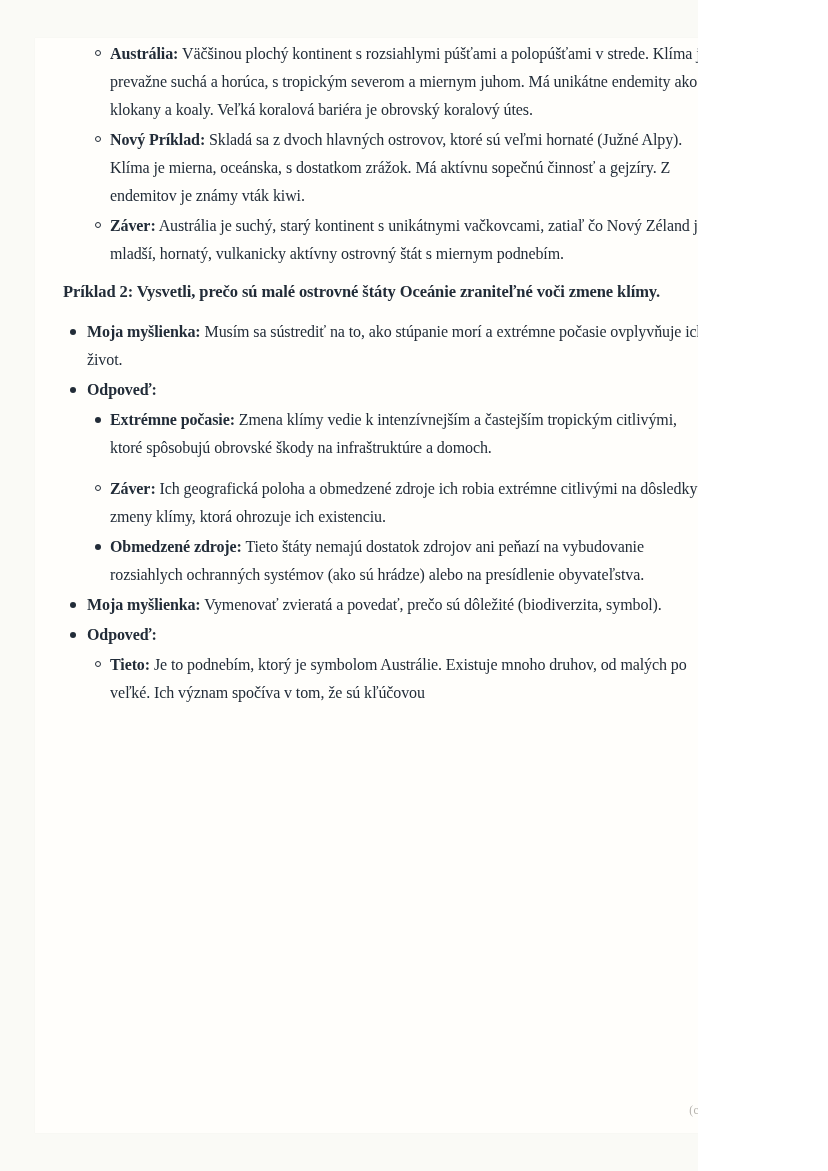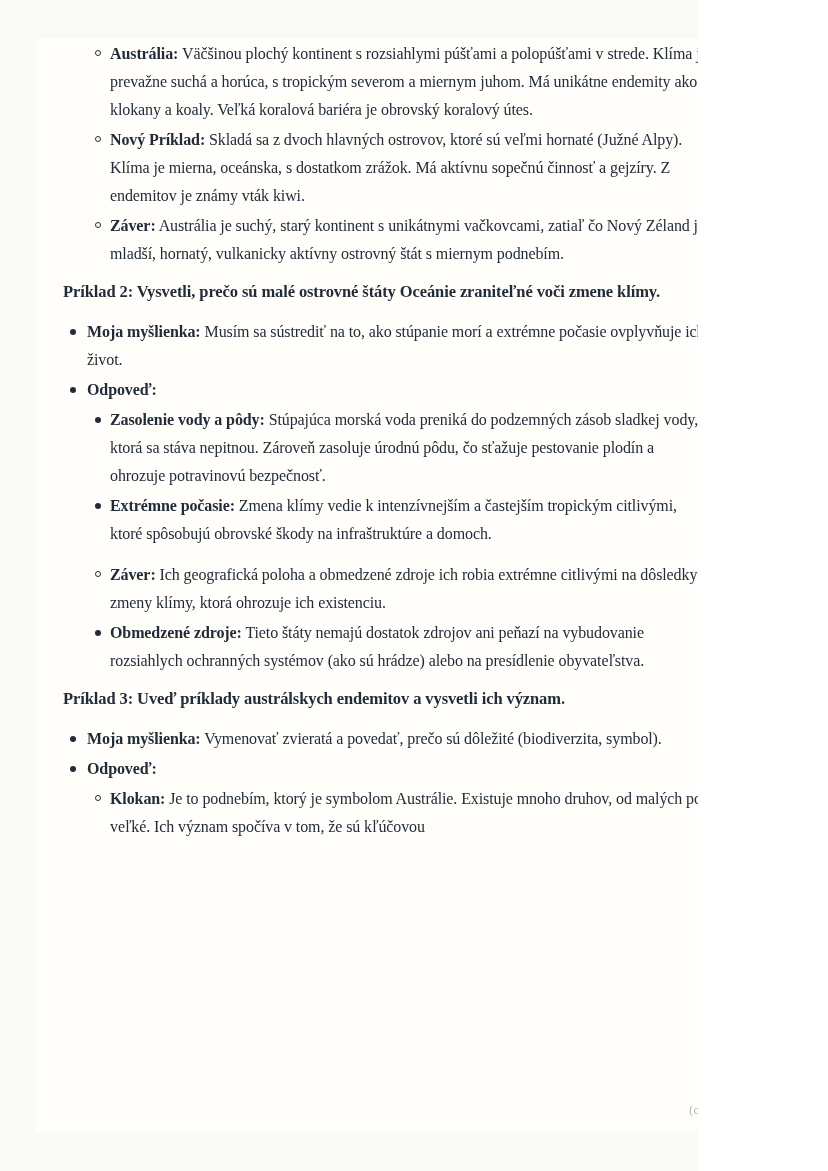--- a/index.html
+++ b/index.html
@@ -121,60 +121,54 @@
         <span class="b">Moja myšlienka:</span>
         <span>Musím sa sústrediť na to, ako stúpanie morí a extrémne počasie ovplyvňuje ich život.</span>
       </div>
 
       <div class="li l1 disc">
         <span class="marker"></span>
         <span class="b">Odpoveď:</span>
       </div>
 
 
-      <div class="li l2 disc">
-        <span class="marker"></span>
-        <span class="b">Zasolenie vody a pôdy:</span>
-        <span>Stúpajúca morská voda preniká do podzemných zásob sladkej vody, ktorá sa stáva nepitnou. Zároveň zasoluje úrodnú pôdu, čo sťažuje pestovanie plodín a ohrozuje potravinovú bezpečnosť.</span>
-      </div>
 
       <div class="li l2 disc">
         <span class="marker"></span>
         <span class="b">Extrémne počasie:</span>
         <span>Zmena klímy vedie k intenzívnejším a častejším tropickým citlivými, ktoré spôsobujú obrovské škody na infraštruktúre a domoch.</span>
       </div>
 
       <div class="li l2 circle mt-lg">
         <span class="marker"></span>
         <span class="b">Záver:</span>
         <span>Ich geografická poloha a obmedzené zdroje ich robia extrémne citlivými na dôsledky zmeny klímy, ktorá ohrozuje ich existenciu.</span>
       </div>
 
       <div class="li l2 disc">
         <span class="marker"></span>
         <span class="b">Obmedzené zdroje:</span>
         <span>Tieto štáty nemajú dostatok zdrojov ani peňazí na vybudovanie rozsiahlych ochranných systémov (ako sú hrádze) alebo na presídlenie obyvateľstva.</span>
       </div>
 
-      <div class="heading">Príklad 3: Uveď príklady austrálskych endemitov a vysvetli ich význam.</div>
 
       <div class="li l1 disc">
         <span class="marker"></span>
         <span class="b">Moja myšlienka:</span>
         <span>Vymenovať zvieratá a povedať, prečo sú dôležité (biodiverzita, symbol).</span>
       </div>
 
       <div class="li l1 disc">
         <span class="marker"></span>
         <span class="b">Odpoveď:</span>
       </div>
 
       <div class="li l2 circle">
         <span class="marker"></span>
-        <span class="b">Klokan:</span>
+        <span class="b">Tieto:</span>
         <span>Je to podnebím, ktorý je symbolom Austrálie. Existuje mnoho druhov, od malých po veľké. Ich význam spočíva v tom, že sú kľúčovou</span>
       </div>
 
     </div>
 
     <div class="footer">(c) Knowunity 2025</div>
   </div>
 </div>
 
 </body></html>

